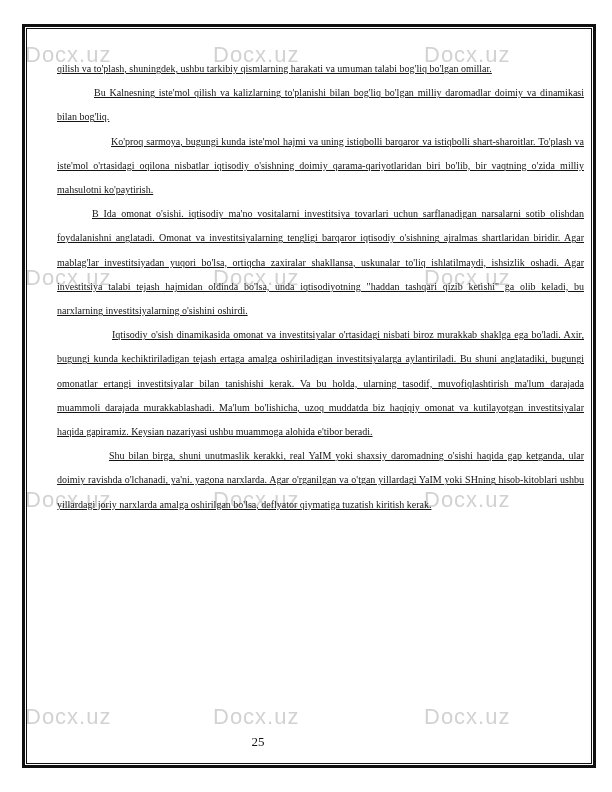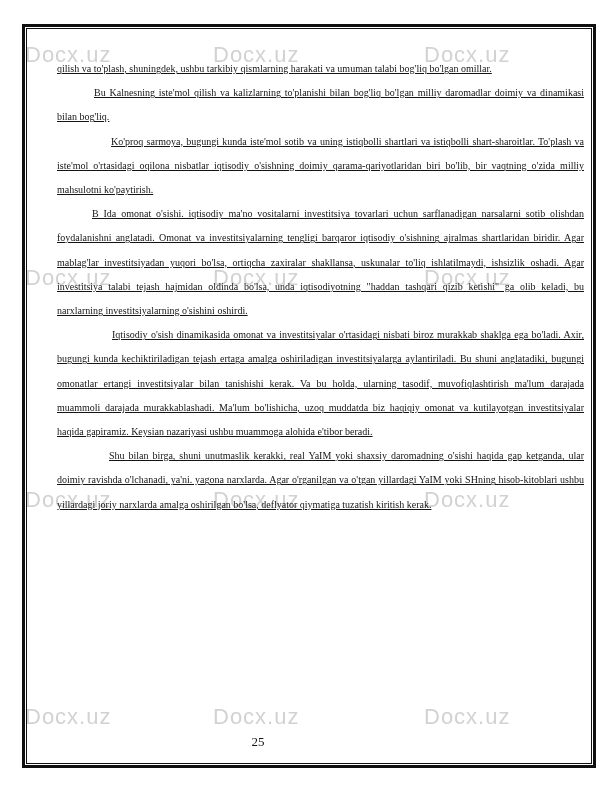--- a/index.html
+++ b/index.html
@@ -108,19 +108,19 @@
 <span class="wm r4 c2">Docx.uz</span>
 <span class="wm r4 c3">Docx.uz</span>
 
 <div class="page-border">
   <div class="page-border-inner"></div>
 </div>
 
 <div class="text-block">
   <p>qilish va to'plash, shuningdek, ushbu tarkibiy qismlarning harakati va umuman talabi bog'liq bo'lgan omillar.</p>
   <p class="ind-a">Bu Kalnesning iste'mol qilish va kalizlarning to'planishi bilan bog'liq bo'lgan milliy daromadlar doimiy va dinamikasi bilan bog'liq.</p>
-  <p class="ind-b">Ko'proq sarmoya, bugungi kunda iste'mol sotib va uning istiqbolli shartlari va istiqbolli shart-sharoitlar. To'plash va iste'mol o'rtasidagi oqilona nisbatlar iqtisodiy o'sishning doimiy qarama-qariyotlaridan biri bo'lib, bir vaqtning o'zida milliy mahsulotni ko'paytirish.</p>
+  <p class="ind-b">Ko'proq sarmoya, bugungi kunda iste'mol hajmi va uning istiqbolli barqaror va istiqbolli shart-sharoitlar. To'plash va iste'mol o'rtasidagi oqilona nisbatlar iqtisodiy o'sishning doimiy qarama-qariyotlaridan biri bo'lib, bir vaqtning o'zida milliy mahsulotni ko'paytirish.</p>
   <p class="ind-c">B Ida omonat o'sishi. iqtisodiy ma'no vositalarni investitsiya tovarlari uchun sarflanadigan narsalarni sotib olishdan foydalanishni anglatadi. Omonat va investitsiyalarning tengligi barqaror iqtisodiy o'sishning ajralmas shartlaridan biridir. Agar mablag'lar investitsiyadan yuqori bo'lsa, ortiqcha zaxiralar shakllansa, uskunalar to'liq ishlatilmaydi, ishsizlik oshadi. Agar investitsiya talabi tejash hajmidan oldinda bo'lsa, unda iqtisodiyotning "haddan tashqari qizib ketishi" ga olib keladi, bu narxlarning investitsiyalarning o'sishini oshirdi.</p>
   <p class="ind-d">Iqtisodiy o'sish dinamikasida omonat va investitsiyalar o'rtasidagi nisbati biroz murakkab shaklga ega bo'ladi. Axir, bugungi kunda kechiktiriladigan tejash ertaga amalga oshiriladigan investitsiyalarga aylantiriladi. Bu shuni anglatadiki, bugungi omonatlar ertangi investitsiyalar bilan tanishishi kerak. Va bu holda, ularning tasodif, muvofiqlashtirish ma'lum darajada muammoli darajada murakkablashadi. Ma'lum bo'lishicha, uzoq muddatda biz haqiqiy omonat va kutilayotgan investitsiyalar haqida gapiramiz. Keysian nazariyasi ushbu muammoga alohida e'tibor beradi.</p>
   <p class="ind-e">Shu bilan birga, shuni unutmaslik kerakki, real YaIM yoki shaxsiy daromadning o'sishi haqida gap ketganda, ular doimiy ravishda o'lchanadi, ya'ni. yagona narxlarda. Agar o'rganilgan va o'tgan yillardagi YaIM yoki SHning hisob-kitoblari ushbu yillardagi joriy narxlarda amalga oshirilgan bo'lsa, deflyator qiymatiga tuzatish kiritish kerak.</p>
 </div>
 
 <div class="page-number">25</div>
 
 </body></html>

